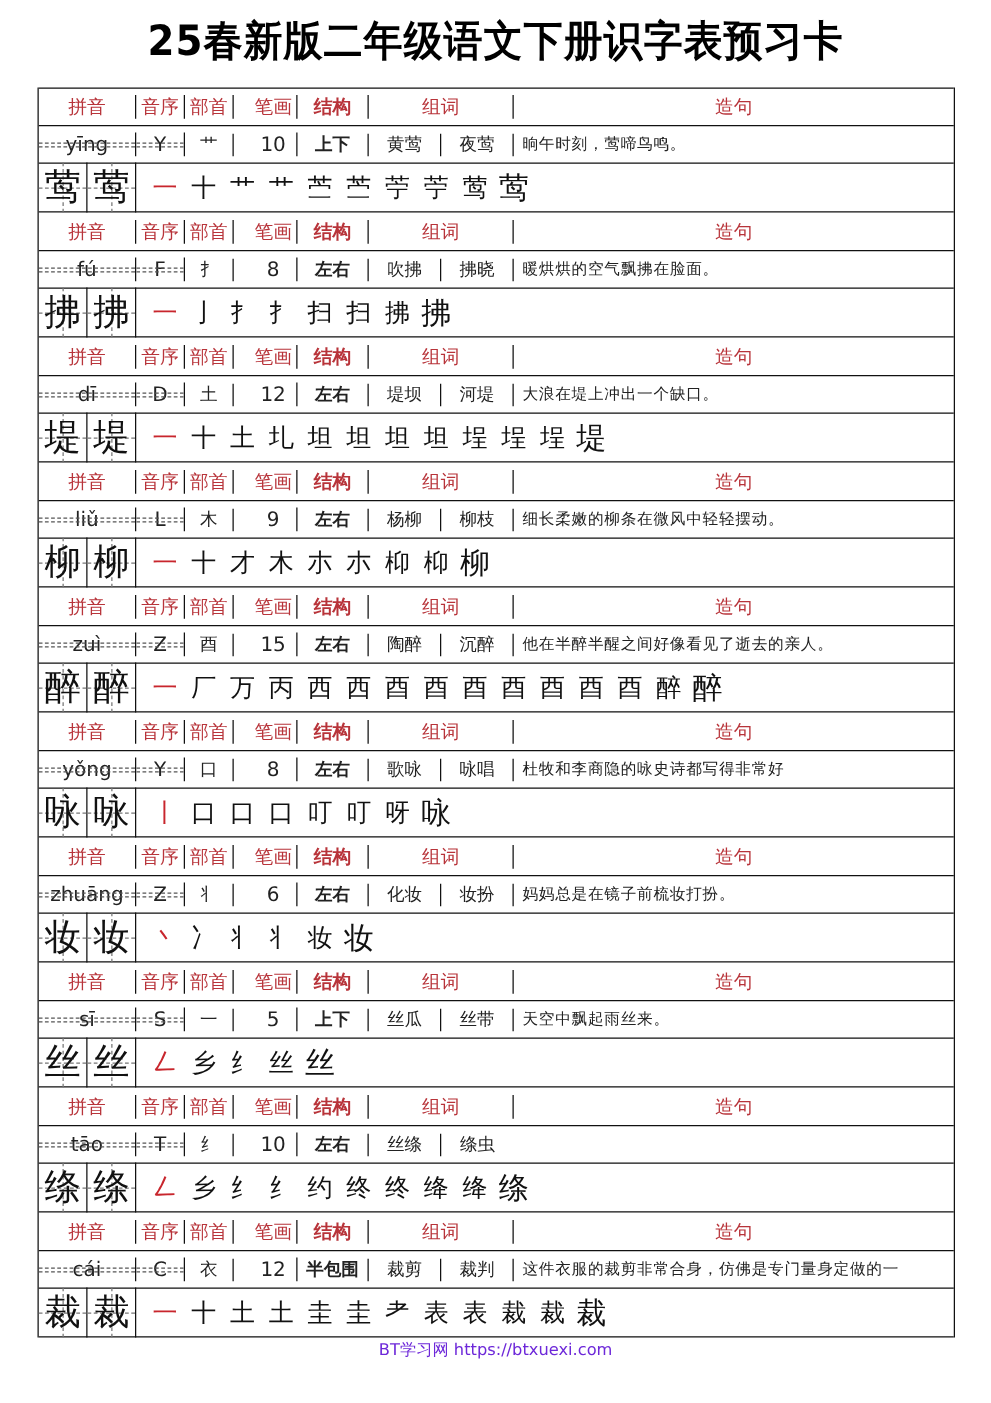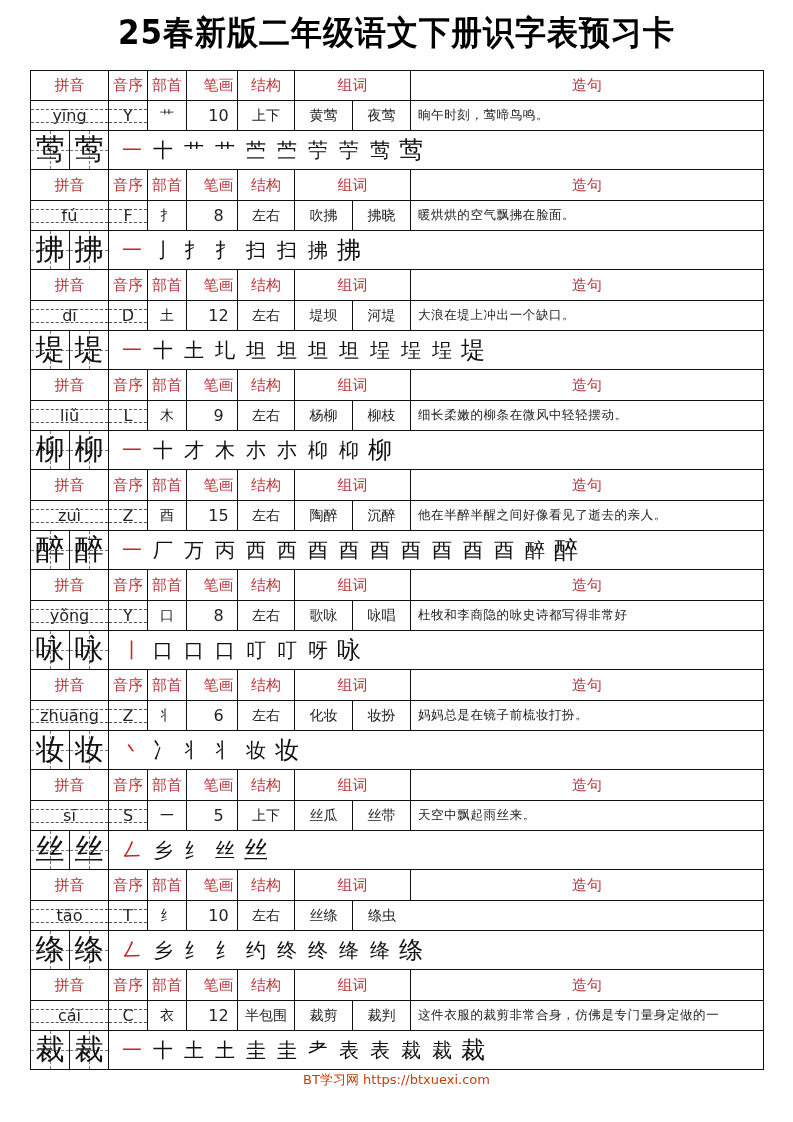--- a/index.html
+++ b/index.html
@@ -4,50 +4,50 @@
 <style>
   html, body { margin: 0; padding: 0; background: #ffffff; }
   body { width: 793px; height: 1122px; position: relative; overflow: hidden;
          font-family: "DejaVu Serif", "Liberation Serif", serif; color: #111; }
   .title { position: absolute; left: 0; top: 12px; width: 793px; text-align: center;
            font-family: "DejaVu Sans", "Liberation Sans", sans-serif; font-weight: bold;
            font-size: 31px; letter-spacing: 1px; color: #000; transform: scaleY(1.08); }
   .sheet { position: absolute; left: 30px; top: 70px; width: 732px;
            border-left: 1.5px solid #111; border-right: 1.5px solid #111; }
   .block { width: 732px; }
-  .row { display: flex; border-bottom: 1.5px solid #111; box-sizing: border-box; }
+  .row { display: flex; border-bottom: 1.5px solid #111; box-sizing: border-box; align-items: center; }
   .row.head { height: 31px; border-top: 1.5px solid #111; }
   .block + .block .row.head { border-top: none; }
   .row.vals { height: 30px; }
   .row.write { height: 39px; }
   .c { box-sizing: border-box; border-right: 1px solid #111; display: flex;
        align-items: center; justify-content: center; white-space: nowrap; overflow: hidden; }
   .c:last-child { border-right: none; }
   .w-py { width: 78px; } .w-yx { width: 39px; } .w-bs { width: 39px; }
-  .w-bh { width: 38px; margin-left: 13px; } .w-jg { width: 57px; } .w-zc { width: 58px; } .w-zj { flex: 1; }
+  .w-bh { width: 38px; margin-left: 13px; } .w-jg { width: 57px; font-weight: bold; } .w-zc { width: 58px; } .w-zj { flex: 1; }
   .head .c { color: #b8343a; font-size: 15px; }
   .head .w-zc2 { width: 116px; }
   .vals .c { font-size: 14px; color: #222; }
   .vals .sans { font-family: "DejaVu Sans", "Liberation Sans", sans-serif; font-size: 16px; }
   .vals .dashed { position: relative; }
   .vals .dashed::before, .vals .dashed::after { content: ""; position: absolute; left: 0; right: 0;
        border-top: 1px dashed #555; }
   .vals .dashed::before { top: 8px; } .vals .dashed::after { bottom: 7px; }
   .vals .sentence { justify-content: flex-start; padding-left: 7px; font-size: 12.5px; letter-spacing: 0.6px; }
   .grid { width: 39px; position: relative; box-sizing: border-box; border-right: 1px solid #111;
           display: flex; align-items: center; justify-content: center; font-size: 29px; color: #111; }
   .grid::before { content: ""; position: absolute; left: 50%; top: 0; bottom: 0; border-left: 1px dashed #777; }
   .grid::after { content: ""; position: absolute; top: 50%; left: 0; right: 0; border-top: 1px dashed #777; }
   .grid span { position: relative; z-index: 1; }
   .strokes { flex: 1; display: flex; align-items: center; padding-left: 10px; gap: 5px; }
   .stroke { width: 26px; font-size: 20px; text-align: center; color: #111; }
   .stroke.first { color: #c8262d; }
   .stroke.final { font-size: 24px; }
   .footer { position: absolute; left: 0; width: 793px; top: 1071px; text-align: center;
-            font-family: "DejaVu Sans", "Liberation Sans", sans-serif; font-size: 13px; color: #c2410c; }
+            font-family: "DejaVu Sans", "Liberation Sans", sans-serif; font-size: 13px; color: #6d28d9; }
 </style>
 </head>
 <body>
 
 <div class="title">25春新版二年级语文下册识字表预习卡</div>
 
 <div class="sheet" id="sheet">
   <div class="block">
     <div class="row head">
       <div class="c w-py">拼音</div>

